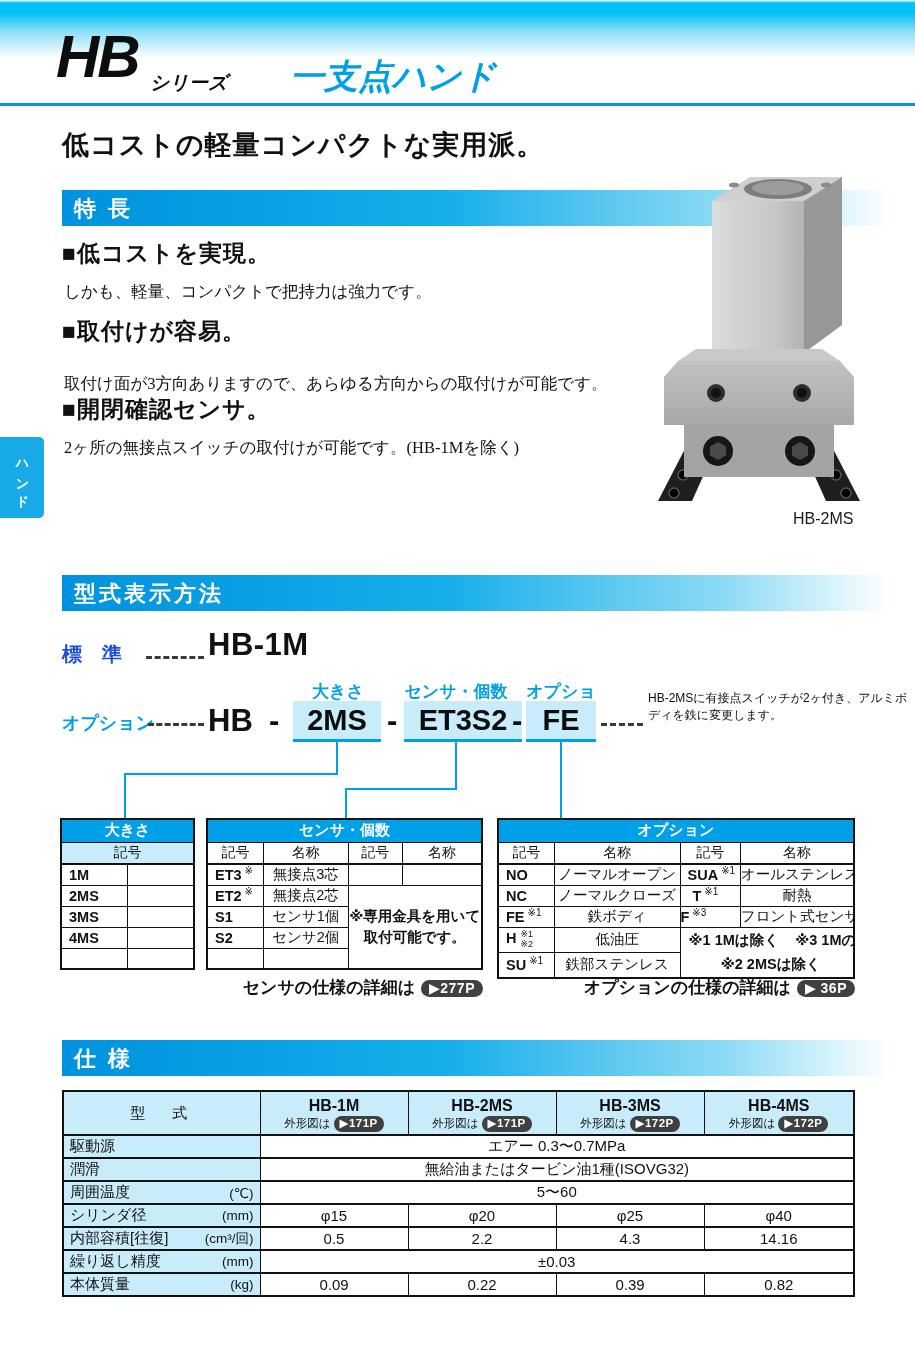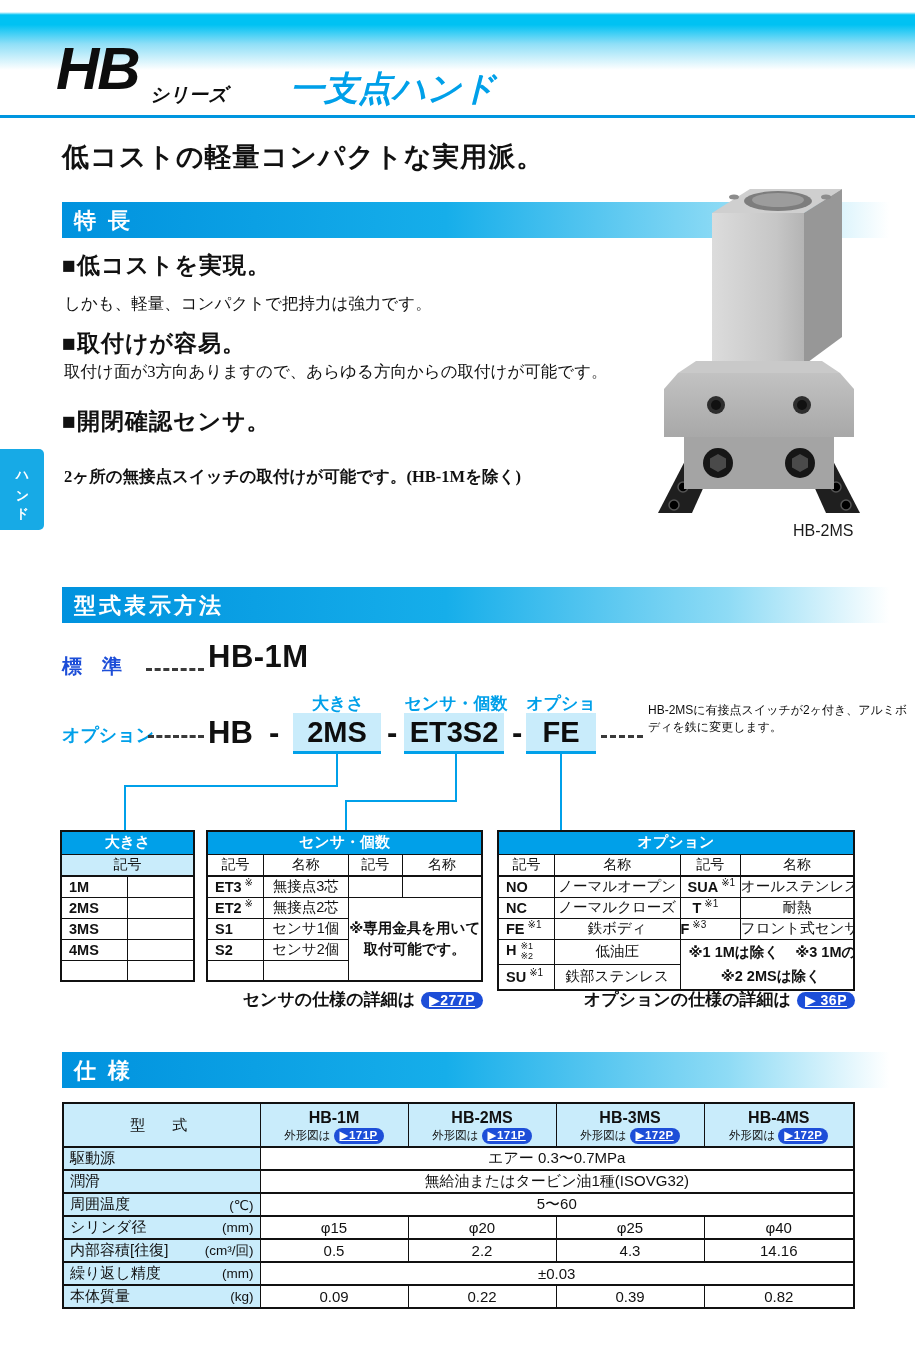--- a/index.html
+++ b/index.html
@@ -1,21 +1,21 @@
 <!DOCTYPE html>
 <html><head>
 <meta charset="utf-8">
 <style>
   * { margin:0; padding:0; box-sizing:border-box; }
   html,body { background:#fff; }
   body {
     width:915px; height:1350px; position:relative; overflow:hidden;
     font-family:"Liberation Sans","DejaVu Sans",sans-serif; color:#111;
   }
-  .abs { position:absolute;margin-top:12px; }
+  .abs { position:absolute; }
 
   
   .top-band { left:0; top:0; width:915px; height:58px;
     background:linear-gradient(180deg,#ffffff 0%,#00c2f3 5%,#00c2f3 22%,#8fdff7 55%,#ffffff 100%); }
   .hb-big { left:56px; top:22px; font-size:60px; font-weight:800; font-style:italic; letter-spacing:-2px; color:#0d0d0d; }
   .hb-series { left:150px; top:70px; font-size:19px; font-weight:800; font-style:italic; color:#0d0d0d; }
   .product-title { left:290px; top:54px; font-size:34px; font-weight:800; font-style:italic; color:#00a0e9; }
   .title-rule { left:0; top:103px; width:915px; height:3px; background:#0096e0; }
 
   .tagline { left:62px; top:127px; font-size:27px; font-weight:800; letter-spacing:1px; }
@@ -25,22 +25,22 @@
     font-size:22px; font-weight:800; letter-spacing:3px; padding:4px 0 0 12px;
     background:linear-gradient(90deg,#0092de 0%,#16aeea 45%,#8edbf5 78%,#ffffff 97%); }
   .bar-features { top:190px; }
   .bar-model { top:575px; }
   .bar-spec { top:1040px; }
 
   
   .feat-title { left:62px; font-size:23px; font-weight:800; letter-spacing:1px; }
   .feat-body { left:64px; font-size:16.5px; font-family:"Liberation Serif","DejaVu Serif",serif; }
   .ft1 { top:238px; } .fb1 { top:281px; }
-  .ft2 { top:316px; } .fb2 { top:349px;text-align:center; }
-  .ft3 { top:394px; } .fb3 { top:454px;font-weight:bold; }
+  .ft2 { top:316px; } .fb2 { top:373px;text-align:center; }
+  .ft3 { top:394px; } .fb3 { top:437px; }
 
   
   .side-tab { left:0; top:437px; width:44px; height:81px; background:#17aae6; border-radius:0 5px 5px 0;
     display:flex; align-items:center; justify-content:center; }
   .side-tab span { writing-mode:vertical-rl; text-orientation:upright; color:#fff; font-size:13px; font-weight:700; letter-spacing:2px; }
 
   
   .photo { left:650px; top:163px; width:215px; height:345px; }
   .photo-caption { left:793px; top:510px; font-size:16px; color:#1a1a1a; }
 
@@ -57,21 +57,21 @@
   .lbl-sensor { left:404px; width:104px; }
   .lbl-option { left:521px; width:80px; }
 
   .opt-label { left:62px; top:711px; font-size:18px; font-weight:800; color:#00a0e9; }
   .code-prefix { left:208px; top:703px; font-size:31px; font-weight:800; }
   .code-sep { top:703px; font-size:31px; font-weight:800; }
   .sep1 { left:269px; } .sep2 { left:387px; } .sep3 { left:512px; }
   .code-box { top:701px; height:41px; background:#c9ecfb; border-bottom:3px solid #00a0e9;
     display:flex; align-items:center; justify-content:center; font-size:29px; font-weight:800; color:#0d0d0d; }
   .box-size { left:293px; width:88px; }
-  .box-sensor { left:404px; width:100px; }
+  .box-sensor { left:404px; width:118px; }
   .box-option { left:526px; width:70px; }
 
   .model-note { left:648px; top:690px; width:262px; font-size:12px; line-height:1.45; color:#0d0d0d; }
 
   .conn { background:#00a0e9; }
   .c-v1 { left:336px; top:742px; width:2px; height:33px; }
   .c-h1 { left:124px; top:773px; width:214px; height:2px; }
   .c-v2 { left:124px; top:773px; width:2px; height:47px; }
   .c-v3 { left:455px; top:742px; width:2px; height:48px; }
   .c-h2 { left:345px; top:788px; width:112px; height:2px; }
@@ -91,22 +91,22 @@
   .marks2 { display:inline-flex; flex-direction:column; font-size:9px; line-height:1.05; vertical-align:middle; margin-left:4px; font-weight:400; }
   .note-cell { font-size:14px; font-weight:700; line-height:1.45; text-align:center; }
   .note-cell-small { font-size:12.5px; font-weight:700; line-height:1.7; text-align:left; padding-left:8px; }
   .t-size { left:60px; top:818px; width:135px; }
   .t-sensor { left:206px; top:818px; width:277px; }
   .t-option { left:497px; top:818px; width:358px; }
 
   .ref-line { top:976px; font-size:17px; font-weight:700; text-align:right; }
   .ref-sensor { left:206px; width:277px; }
   .ref-option { left:560px; width:295px; }
-  .badge { display:inline-block; background:#1d4ed8; color:#fff; border-radius:10px; padding:0 8px 1px 8px;
-    font-size:14px; font-weight:700; margin-left:6px; letter-spacing:0.5px;text-decoration:underline; }
+  .badge { display:inline-block; background:#404040; color:#fff; border-radius:10px; padding:0 8px 1px 8px;
+    font-size:14px; font-weight:700; margin-left:6px; letter-spacing:0.5px; }
 
   
   .spec-table { left:62px; top:1090px; width:791px; border:2px solid #111; }
   .spec-table td { border:1px solid #111; border-top-width:2px; font-size:15px; text-align:center; height:23px; background:#fff; }
   .spec-head td { background:#c9ecfb; height:44px; border-bottom:2px solid #111; }
   .spec-model-label { font-size:17px; letter-spacing:6px; }
   .model-name { font-size:16px; font-weight:700; line-height:1.2; padding-top:2px; }
   .model-ref { font-size:11.5px; line-height:1.3; }
   .model-ref .badge { font-size:11.5px; border-radius:9px; padding:0 6px 1px 6px; margin-left:3px; }
   .spec-label { background:#c9ecfb !important; text-align:left !important; padding:0 6px; }

